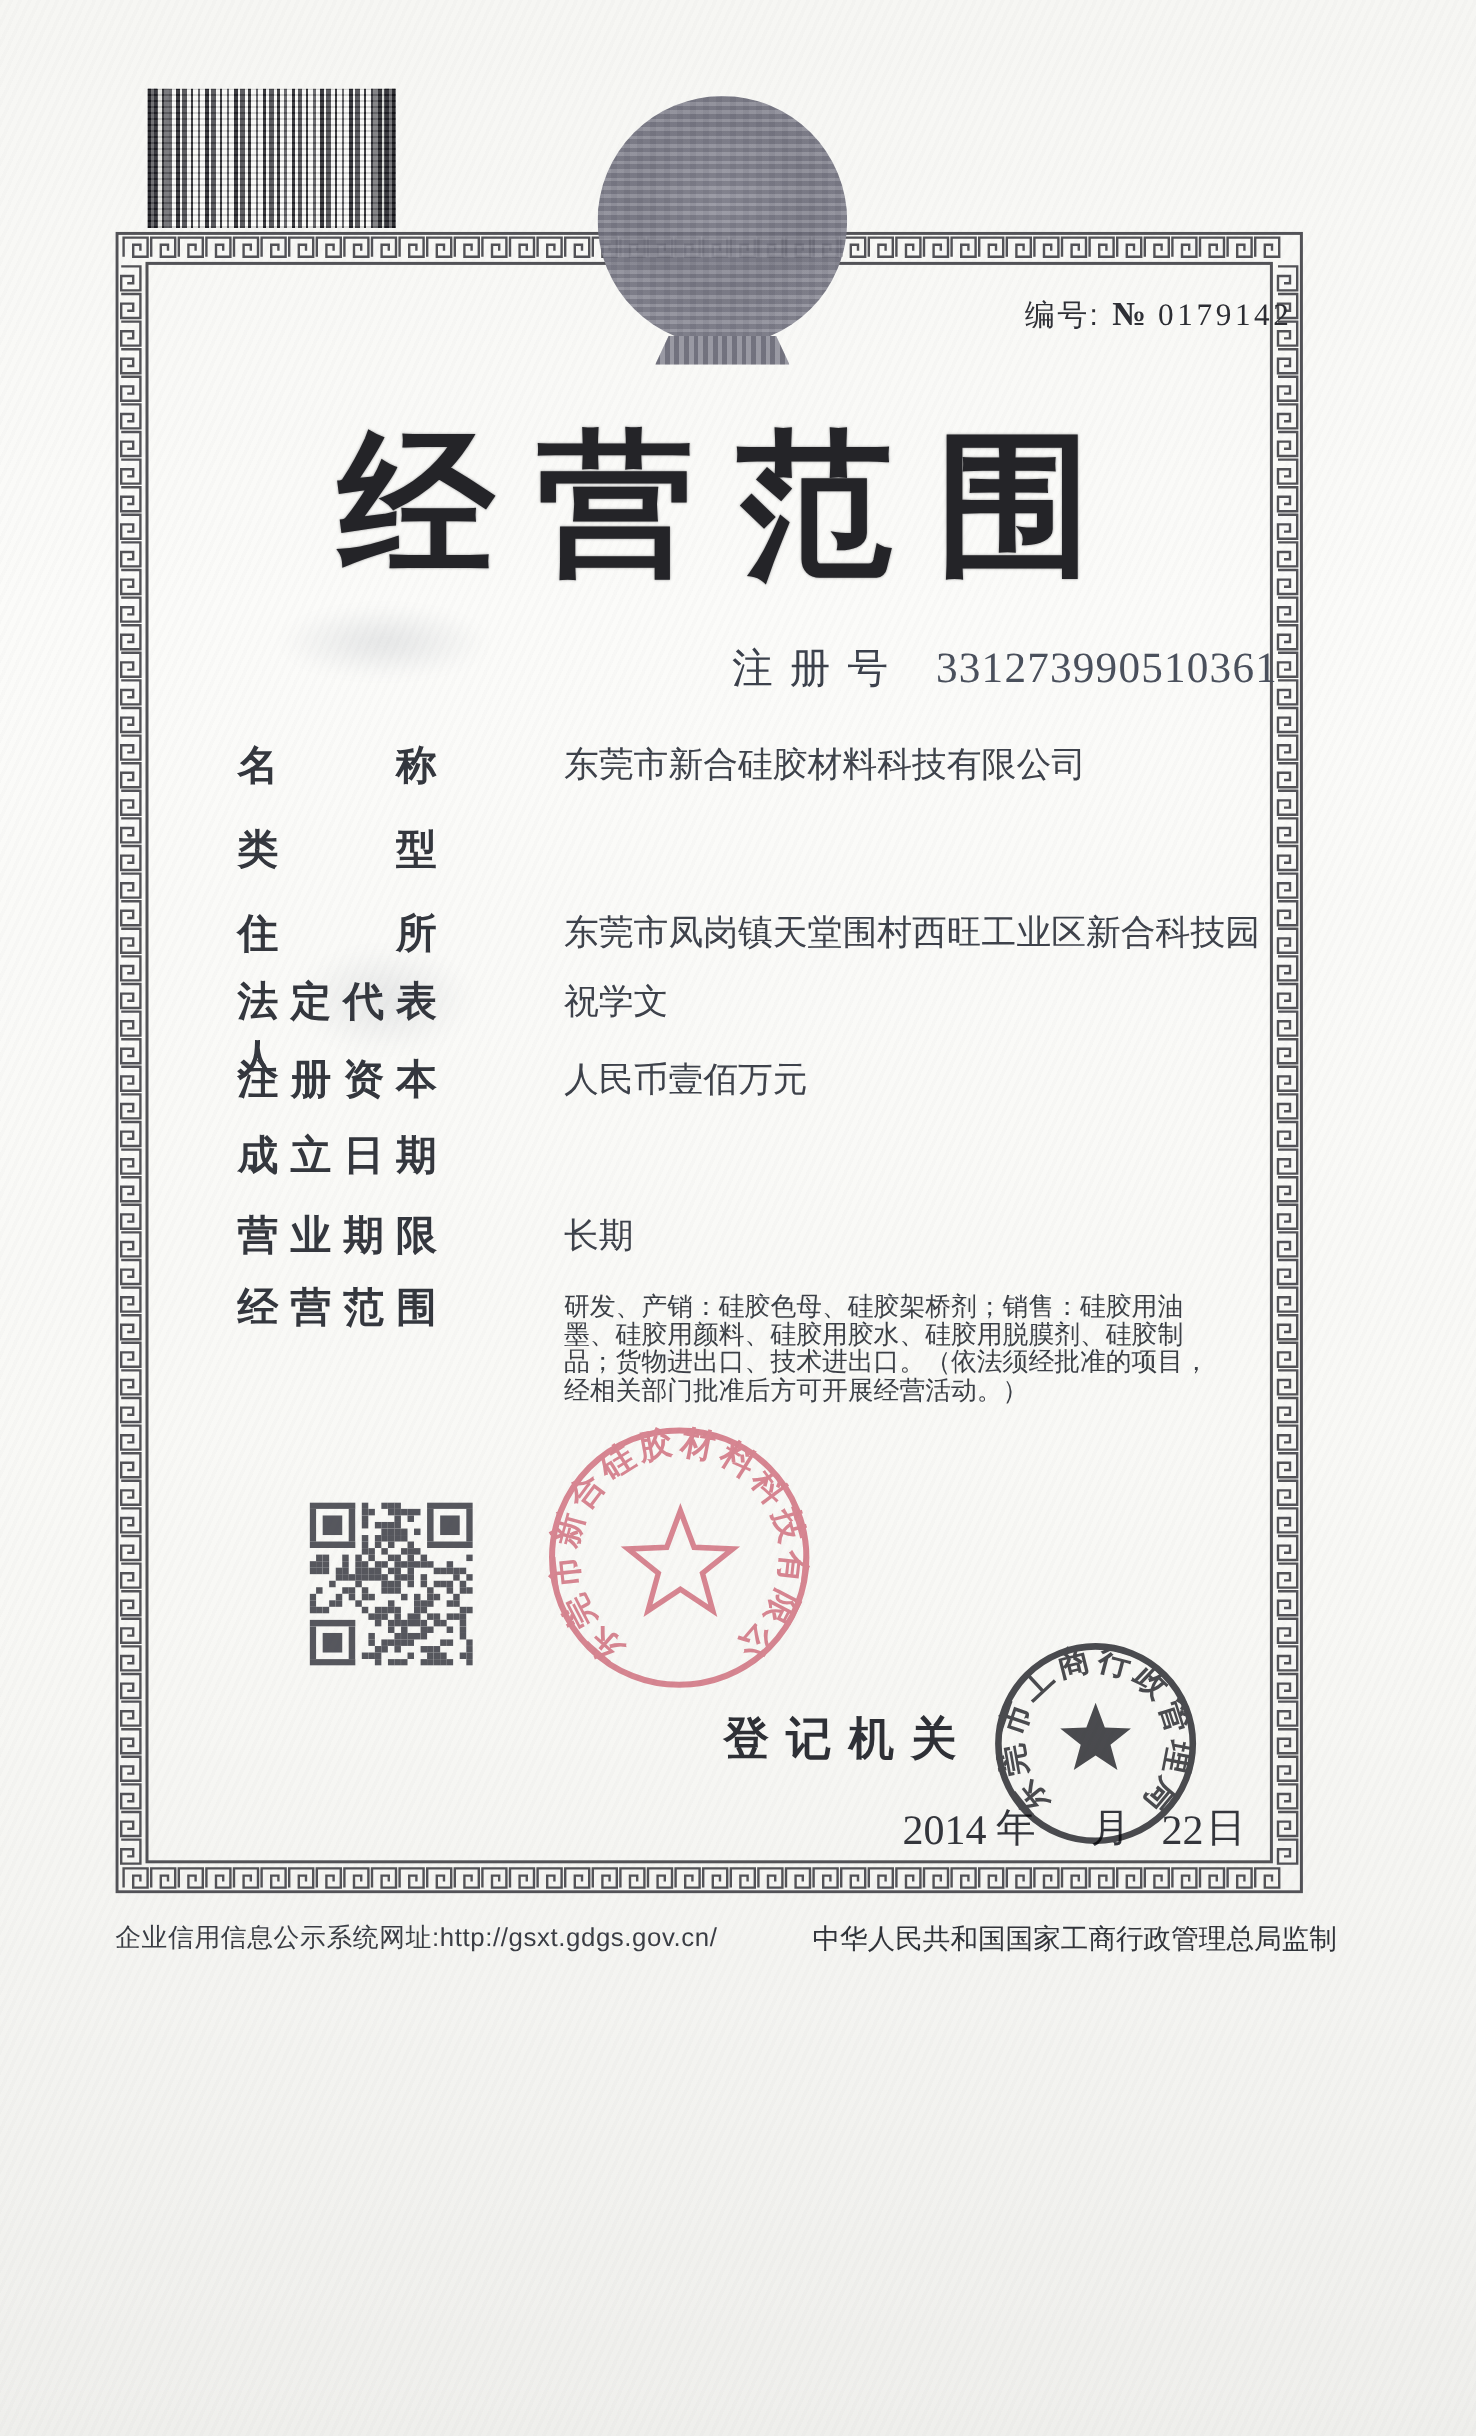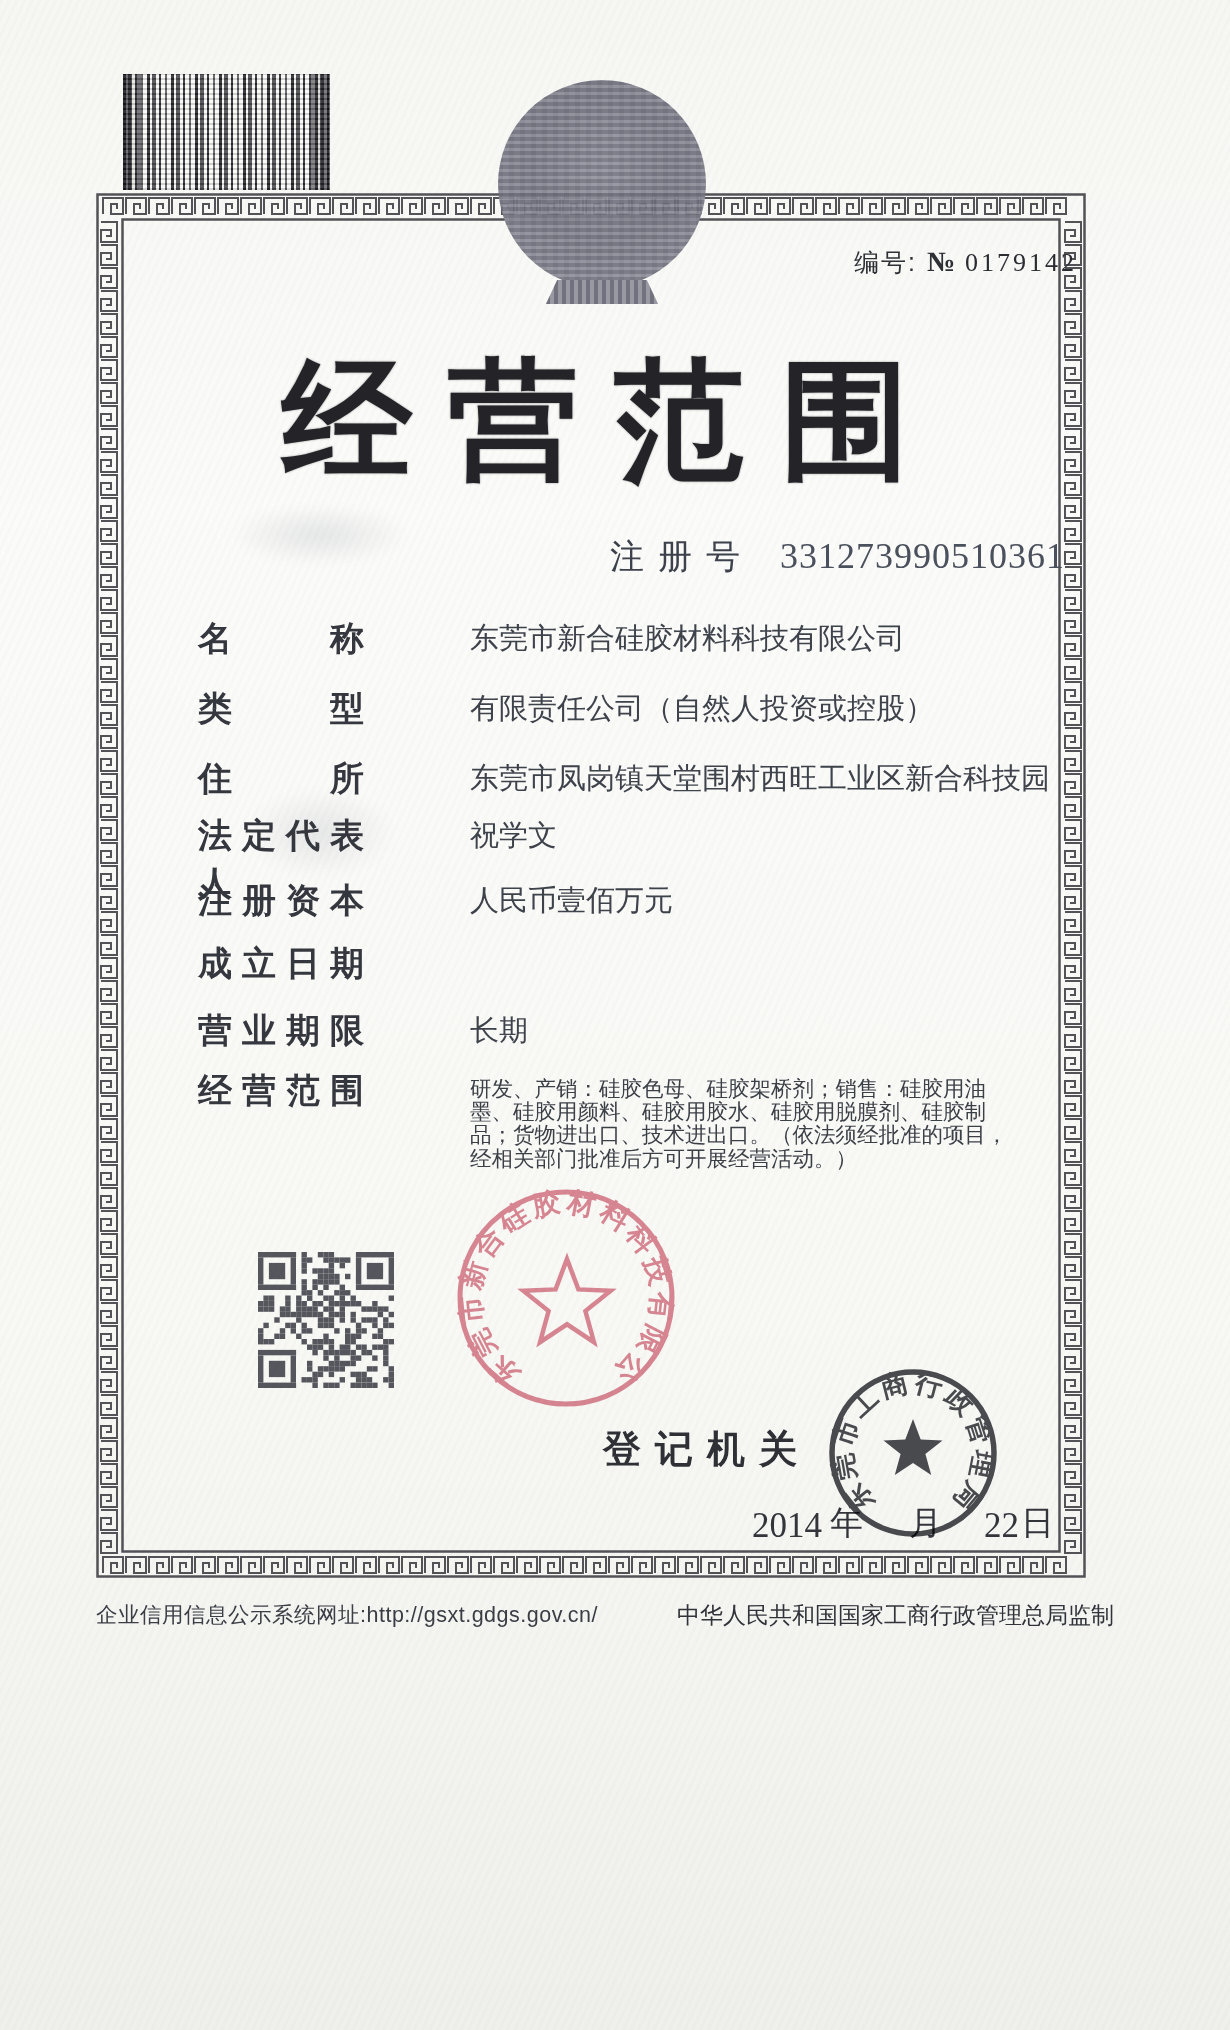--- a/index.html
+++ b/index.html
@@ -68,21 +68,21 @@
   .seal-red text{font-size:28px;letter-spacing:4px;}
   .seal-black text{font-size:27px;letter-spacing:3.5px;}
 
   .regauth{position:absolute;left:603px;top:1424px;z-index:2;font-size:38px;font-weight:600;
     letter-spacing:14px;color:#2e3036;}
   .dateline{position:absolute;left:752px;top:1501px;z-index:2;display:flex;align-items:flex-end;
     font-size:33px;color:#33353b;}
   .dateline .yr,.dateline .dy{font-family:"Liberation Serif",serif;font-size:35px;}
   .dateline .u1{margin-left:8px;}
   .dateline .u2{margin-left:46px;}
-  .dateline .dy{margin-left:42px;}
+  .dateline .dy{margin-left:26px;}
   .dateline .u3{margin-left:2px;}
 
   .footer-left{position:absolute;left:96px;top:1600px;z-index:2;font-size:21.5px;color:#3a3d44;letter-spacing:.5px;}
   .footer-right{position:absolute;right:116px;top:1600px;z-index:2;font-size:23px;font-weight:500;color:#303339;}
 
   .smudge{position:absolute;border-radius:50%;filter:blur(6px);z-index:1;
     background:radial-gradient(ellipse,#6d7482 0%,rgba(120,128,140,0) 70%);}
   .smudge.a{left:230px;top:505px;width:180px;height:60px;opacity:.16;}
   .smudge.b{left:245px;top:788px;width:150px;height:90px;opacity:.14;}
 </style>
@@ -322,21 +322,20 @@
     <span class="lab">注册号</span>
     <span class="val">331273990510361</span>
   </div>
 
   <div class="row" style="top:614px">
     <div class="flabel">名称</div>
     <div class="fvalue">东莞市新合硅胶材料科技有限公司</div>
   </div>
   <div class="row" style="top:684px">
     <div class="flabel">类型</div>
-    <div class="fvalue">有限责任公司（自然人投资或控股）</div>
   </div>
   <div class="row" style="top:754px">
     <div class="flabel">住所</div>
     <div class="fvalue">东莞市凤岗镇天堂围村西旺工业区新合科技园</div>
   </div>
   <div class="row" style="top:811px">
     <div class="flabel">法定代表人</div>
     <div class="fvalue">祝学文</div>
   </div>
   <div class="row" style="top:876px">

